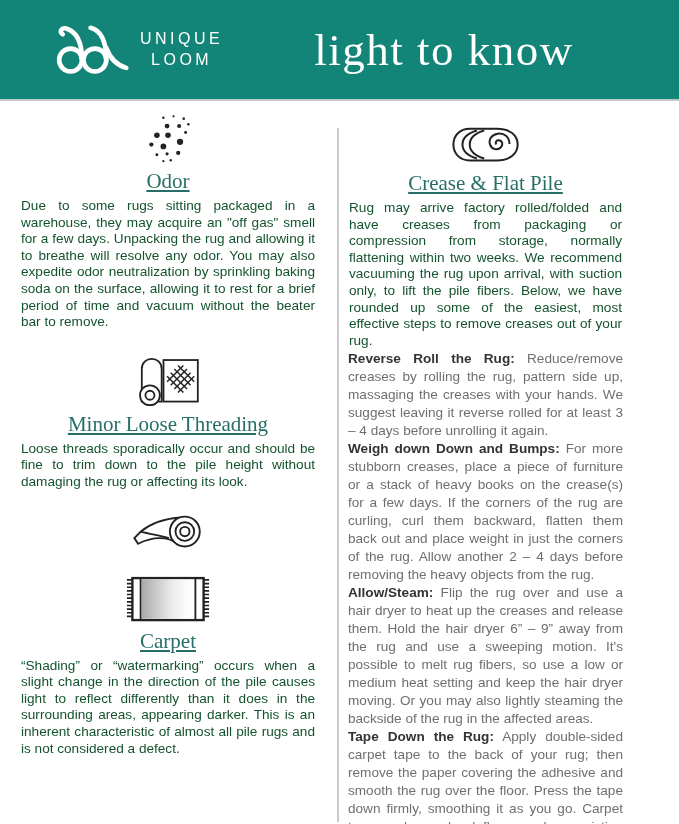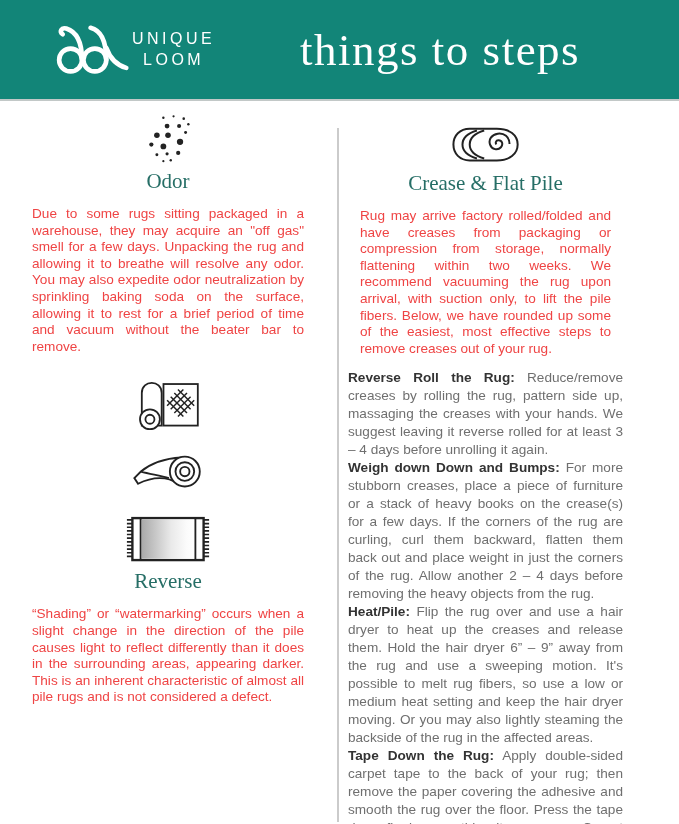--- a/index.html
+++ b/index.html
@@ -9,21 +9,21 @@
     font-family:"Liberation Sans", sans-serif;
   }
   .page { position:relative; width:679px; height:824px; background:#fff; overflow:hidden; }
 
   
   header {
     height:101px; background:#128578;
     display:flex; align-items:center;
     border-bottom:2px solid #c2c8c7;
   }
-  .logo-block { display:flex; align-items:center; gap:0; margin-left:52px; }
+  .logo-block { display:flex; align-items:center; gap:8px; margin-left:52px; }
   .logo-glyph { width:80px; height:56px; }
   .brand-text {
     color:#fff; font-size:16px; letter-spacing:3.5px;
     line-height:1.3; text-align:center; font-weight:400;
   }
   .page-title {
     flex:1; text-align:center; color:#ffffff;
     font-family:"Liberation Serif", serif; font-weight:500;
     font-size:45px; letter-spacing:1.5px; margin-right:14px;
   }
@@ -33,25 +33,25 @@
   .col { padding-top:13px; }
   .col-left  { width:337px; padding-left:20px; padding-right:21px; }
   .divider   { width:2px; background:#cbcbcb; margin-top:27px; }
   .col-right { width:292px; padding-left:9px; padding-right:8px; }
 
   .section { text-align:center; }
   .sec-icon { display:block; margin:0 auto 5px; }
   .mt1 { margin-top:20px; } .mt2 { margin-top:18px; } .mt3 { margin-top:20px; }
   h2 {
     font-family:"Liberation Serif", serif; font-weight:400;
-    font-size:21px; color:#266E66; margin:0 0 4px;
+    font-size:21px; color:#266E66; margin:0 0 4px;text-decoration:underline;
   }
   p.body {
-    font-size:13.6px; line-height:16.6px; color:#ef4444;
-    text-align:justify; margin:12px;
+    font-size:13.6px; line-height:16.6px; color:#14532d;
+    text-align:justify; margin:1px;
   }
   .tip {
     font-size:13.6px; line-height:18px; color:#6f6f6f;
     text-align:justify; 
   }
   .tip b { color:#333333; font-weight:700; }
   .icon-stroke { stroke:#222; fill:none; }
 </style>
 </head>
 <body>
@@ -67,21 +67,21 @@
           <circle cx="60" cy="53" r="16"></circle>
           <path d="M76,53 C76,28 70,12 54,8"></path>
           <path d="M76,36 C81,50 90,60 104,64"></path>
         </g>
       </svg>
       <div class="brand-text">
         <div>UNIQUE</div>
         <div>LOOM</div>
       </div>
     </div>
-    <h1 class="page-title">things to steps</h1>
+    <h1 class="page-title">light to know</h1>
   </header>
 
   <main>
 
     <section class="col col-left">
 
       <div class="section">
         <svg class="sec-icon" width="58" height="50" viewBox="0 0 60 54">
           <g fill="#232323">
             <circle cx="25" cy="4" r="1.3"></circle>
@@ -119,20 +119,22 @@
               <path d="M44,38 L62,20"></path>
                 <path d="M48,42 L66,24"></path>
                 <path d="M52,46 L70,28"></path>
                 <path d="M40,34 L58,16"></path>
             </g>
             <path d="M12,20 C12,5 34,5 34,20 L34,56 L12,56 Z" fill="#ffffff"></path>
             <circle cx="21" cy="49" r="11" fill="#ffffff"></circle>
             <circle cx="21" cy="49" r="5" fill="#ffffff"></circle>
           </g>
         </svg>
+        <h2>Minor Loose Threading</h2>
+        <p class="body">Loose threads sporadically occur and should be fine to trim down to the pile height without damaging the rug or affecting its look.</p>
       </div>
 
       <div class="section mt2">
         <svg class="sec-icon" width="86" height="47" viewBox="0 0 92 50">
           <g class="icon-stroke" stroke-width="2">
             <path d="M60,9 C42,10 28,15 17,24 L10,31 L14,37 C30,29 46,29 56,37" fill="#ffffff"></path>
             <path d="M17,24 C28,27 38,28 47,31"></path>
             <circle cx="64" cy="24" r="16" fill="#ffffff"></circle>
             <circle cx="64" cy="24" r="10"></circle>
             <circle cx="64" cy="24" r="5"></circle>
@@ -154,21 +156,21 @@
             <path d="M1,4 H7 M1,8 H7 M1,12 H7 M1,16 H7 M1,20 H7 M1,24 H7 M1,28 H7 M1,32 H7 M1,36 H7 M1,40 H7 M1,44 H7"></path>
             <path d="M85,4 H91 M85,8 H91 M85,12 H91 M85,16 H91 M85,20 H91 M85,24 H91 M85,28 H91 M85,32 H91 M85,36 H91 M85,40 H91 M85,44 H91"></path>
           </g>
           <rect x="7" y="2" width="78" height="46" fill="#ffffff" class="icon-stroke" stroke-width="2.6"></rect>
           <rect x="17.5" y="3.5" width="57.5" height="43" fill="url(#shadegrad)"></rect>
           <g class="icon-stroke" stroke-width="2">
             <path d="M16,2 V48"></path>
               <path d="M76,2 V48"></path>
           </g>
         </svg>
-        <h2>Reverse</h2>
+        <h2>Carpet</h2>
         <p class="body">“Shading” or “watermarking” occurs when a slight change in the direction of the pile causes light to reflect differently than it does in the surrounding areas, appearing darker. This is an inherent characteristic of almost all pile rugs and is not considered a defect.</p>
       </div>
 
     </section>
 
     <div class="divider"></div>
 
     <section class="col col-right">
 
       <div class="section" style="margin-top:10px">
@@ -181,19 +183,19 @@
           </g>
         </svg>
         <h2>Crease &amp; Flat Pile</h2>
         <p class="body">Rug may arrive factory rolled/folded and have creases from packaging or compression from storage, normally flattening within two weeks. We recommend vacuuming the rug upon arrival, with suction only, to lift the pile fibers. Below, we have rounded up some of the easiest, most effective steps to remove creases out of your rug.</p>
       </div>
 
       <p class="tip"><b>Reverse Roll the Rug:</b> <span>Reduce/remove creases by rolling the rug, pattern side up, massaging the creases with your hands. We suggest leaving it reverse rolled for at least 3 – 4 days before unrolling it again.</span></p>
 
       <p class="tip"><b>Weigh down Down and Bumps:</b> <span>For more stubborn creases, place a piece of furniture or a stack of heavy books on the crease(s) for a few days. If the corners of the rug are curling, curl them backward, flatten them back out and place weight in just the corners of the rug. Allow another 2 – 4 days before removing the heavy objects from the rug.</span></p>
 
-      <p class="tip"><b>Heat/Pile:</b> <span>Flip the rug over and use a hair dryer to heat up the creases and release them. Hold the hair dryer 6” – 9” away from the rug and use a sweeping motion. It's possible to melt rug fibers, so use a low or medium heat setting and keep the hair dryer moving. Or you may also lightly steaming the backside of the rug in the affected areas.</span></p>
+      <p class="tip"><b>Allow/Steam:</b> <span>Flip the rug over and use a hair dryer to heat up the creases and release them. Hold the hair dryer 6” – 9” away from the rug and use a sweeping motion. It's possible to melt rug fibers, so use a low or medium heat setting and keep the hair dryer moving. Or you may also lightly steaming the backside of the rug in the affected areas.</span></p>
 
       <p class="tip"><b>Tape Down the Rug:</b> <span>Apply double-sided carpet tape to the back of your rug; then remove the paper covering the adhesive and smooth the rug over the floor. Press the tape down firmly, smoothing it as you go. Carpet tape works on hard floors and on existing wall-to-wall carpet, holding your rug in place. If you have laminate flooring, purchase a less adhesive double-sided tape to prevent the laminate from buckling or otherwise being damaged.</span></p>
 
     </section>
   </main>
 </div>
 
 </body></html>

